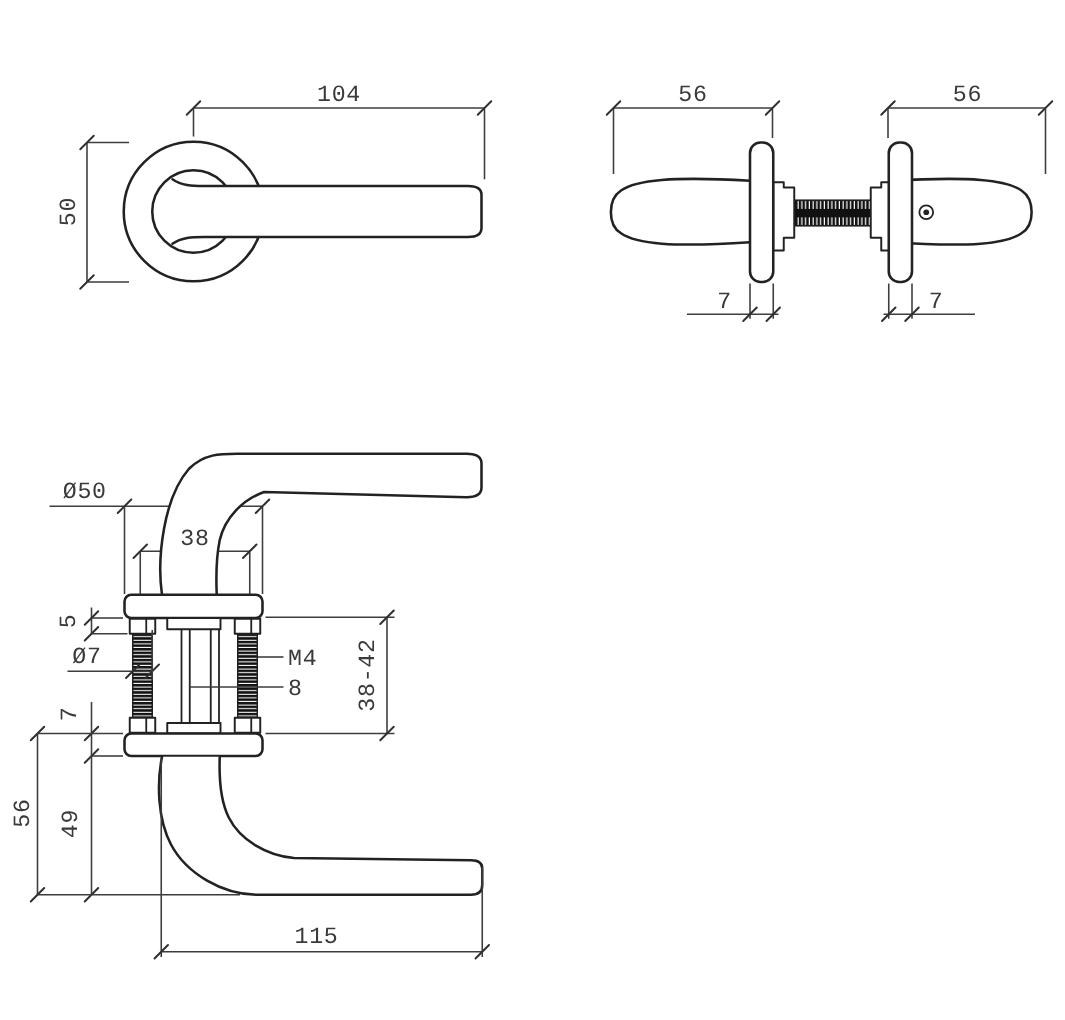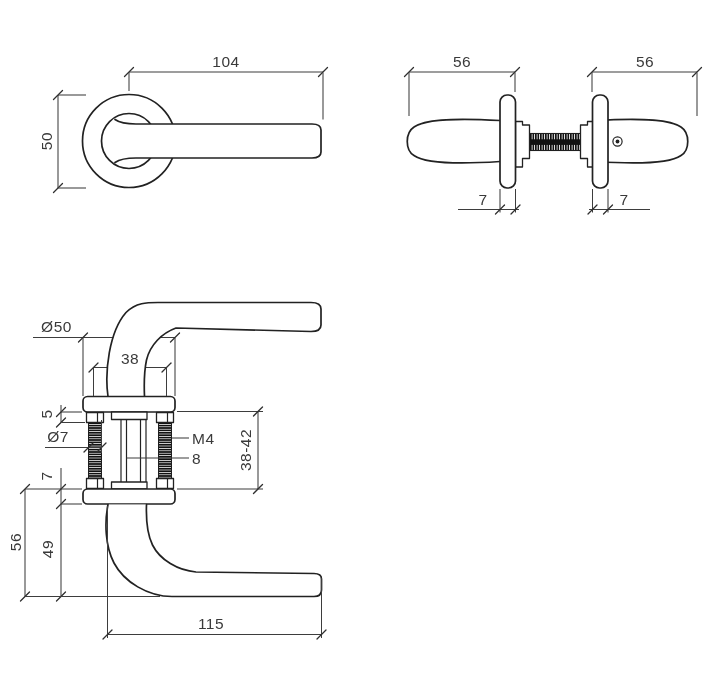--- a/index.html
+++ b/index.html
@@ -1,17 +1,17 @@
 <!DOCTYPE html>
 <html><head>
 <meta charset="utf-8">
 <style>
   html,body{margin:0;padding:0;background:#fff;}
   .stage{position:relative;width:710px;height:680px;background:#fff;overflow:hidden;
-         font-family:Liberation Sans, sans-serif;}
+         font-family:Liberation Mono, monospace;}
   svg{display:block;}
   .out{fill:none;stroke:#222;stroke-width:1.7;stroke-linejoin:round;stroke-linecap:round;}
   .outw{fill:#fff;stroke:#222;stroke-width:1.7;stroke-linejoin:round;stroke-linecap:round;}
   .mid{fill:#fff;stroke:#222;stroke-width:1.3;stroke-linejoin:round;}
   .thin{fill:none;stroke:#222;stroke-width:1.2;}
   .dim{fill:none;stroke:#3d3d3d;stroke-width:1.05;}
   .tk{fill:none;stroke:#2f2f2f;stroke-width:1.3;stroke-linecap:round;}
   .lbl{fill:#3a3a3a;font-size:15.5px;letter-spacing:0.5px;}
 </style>
 </head>

